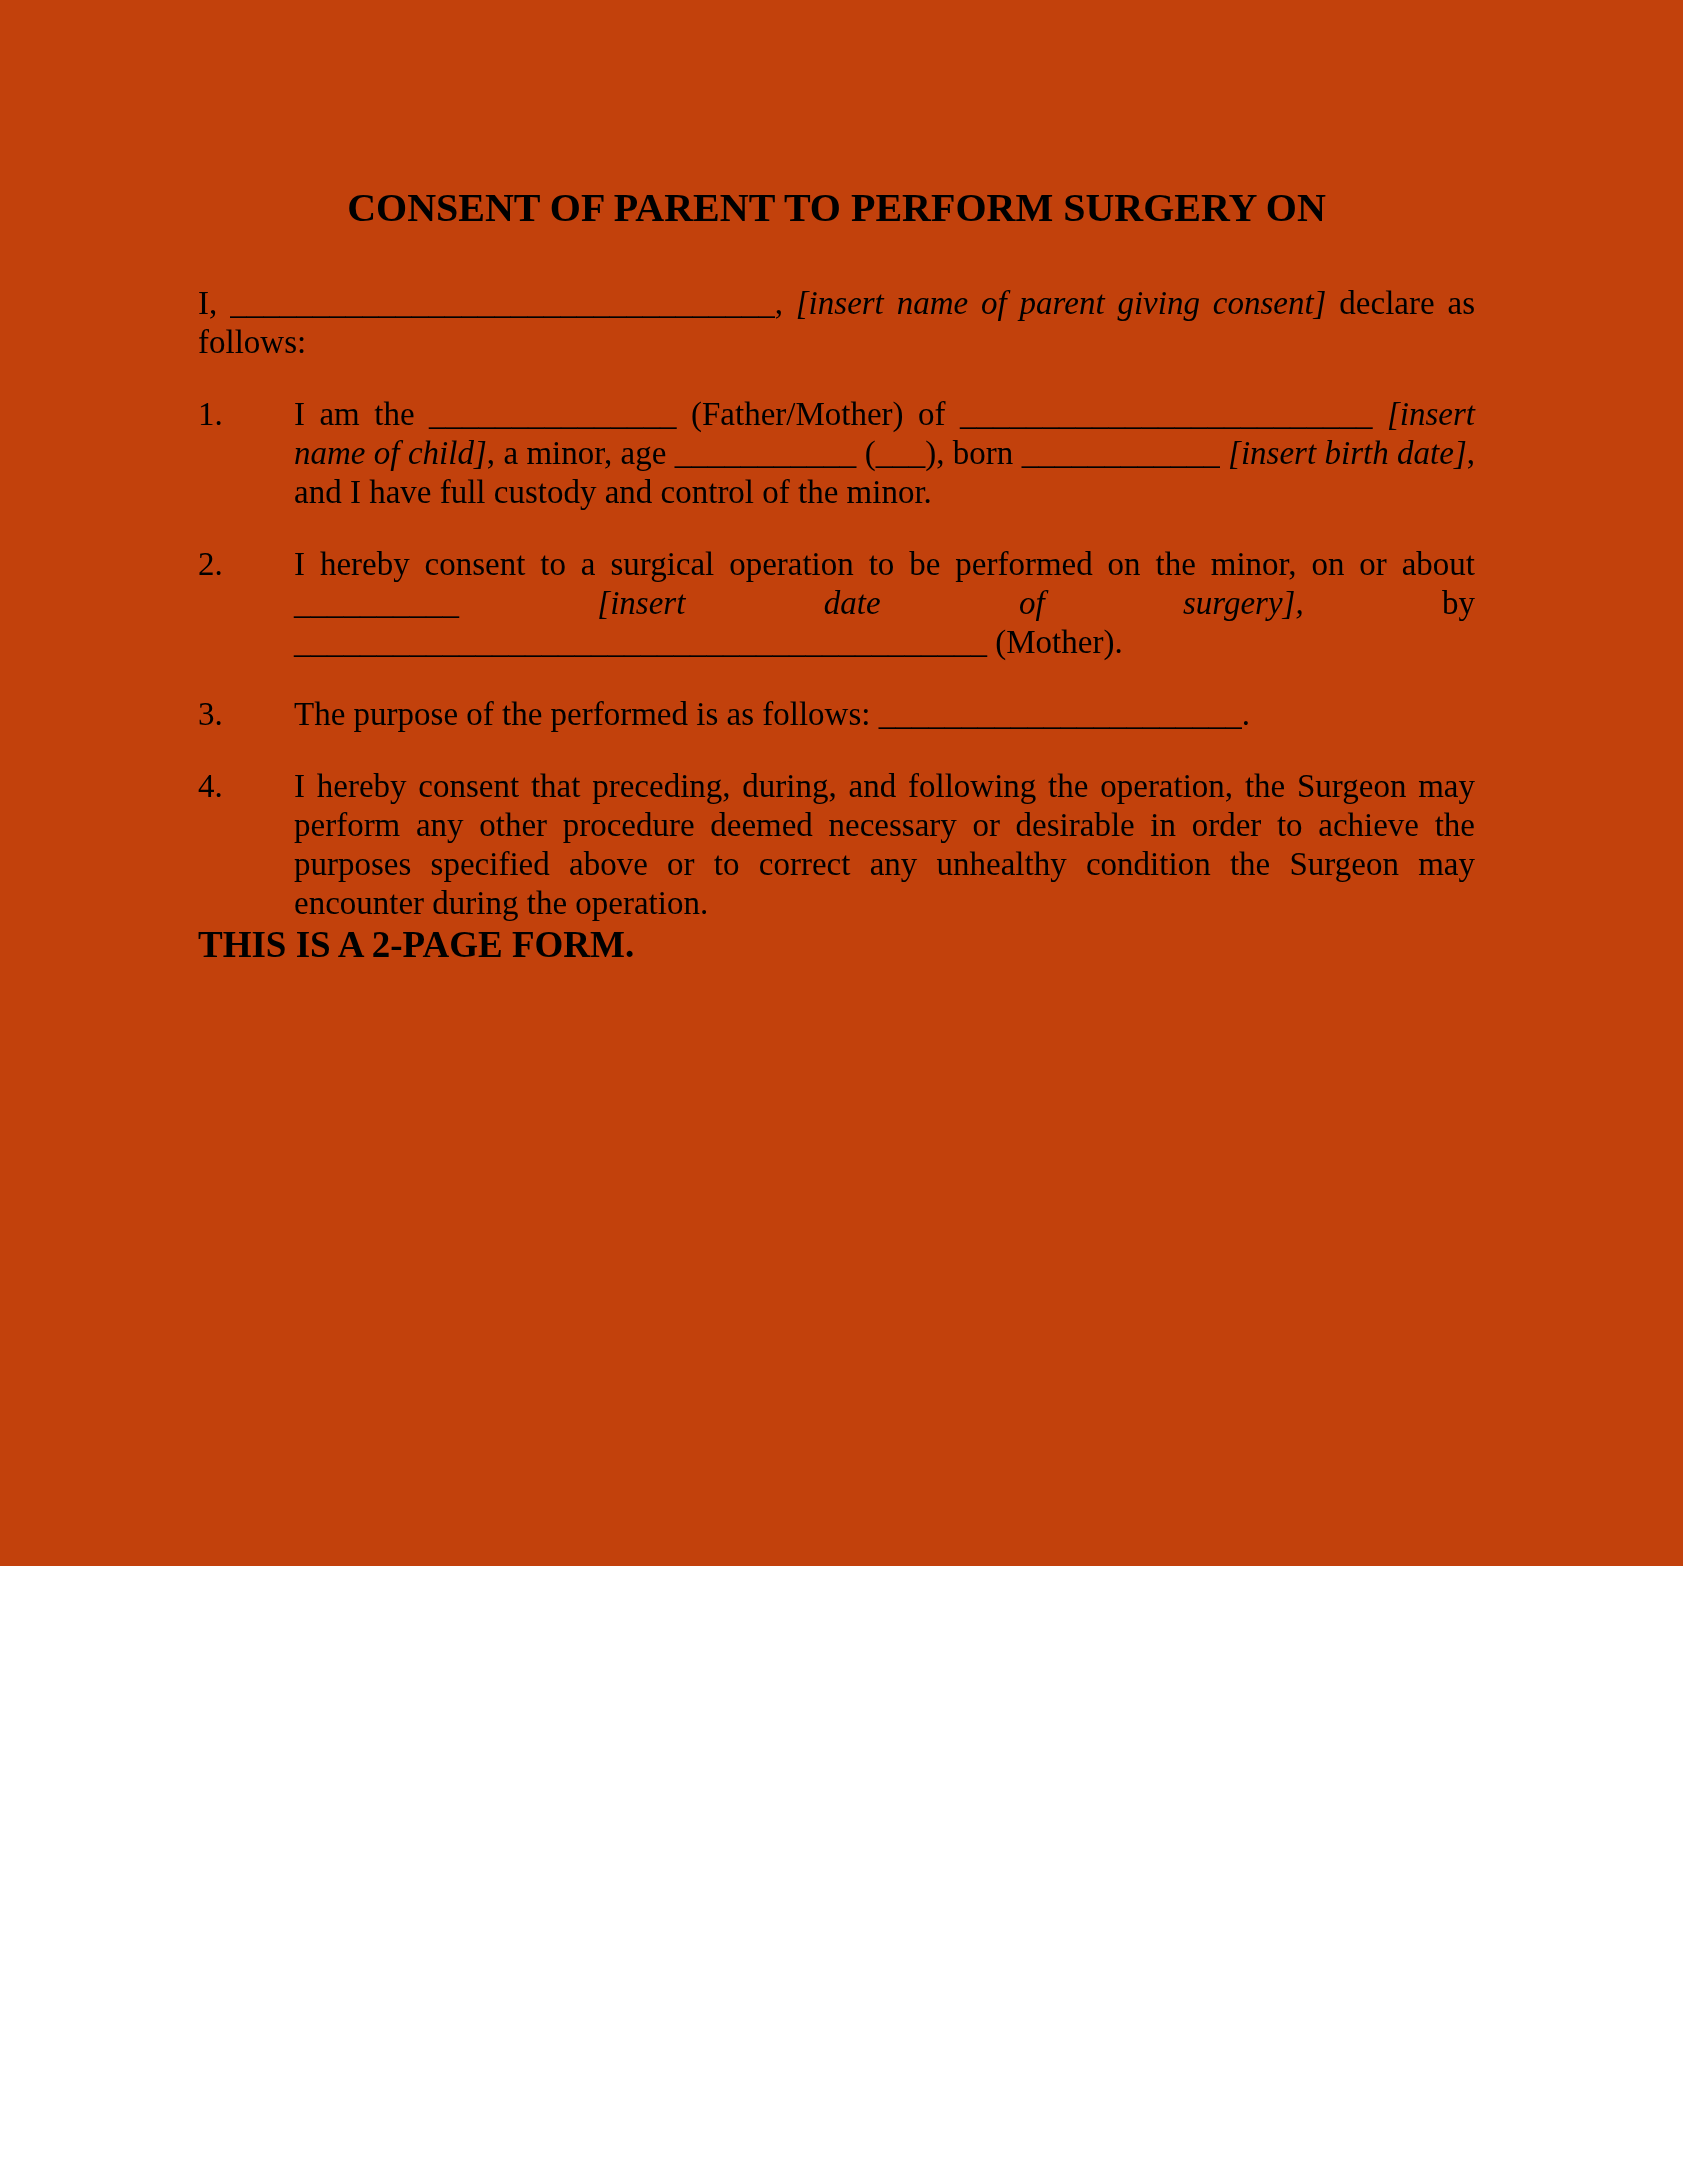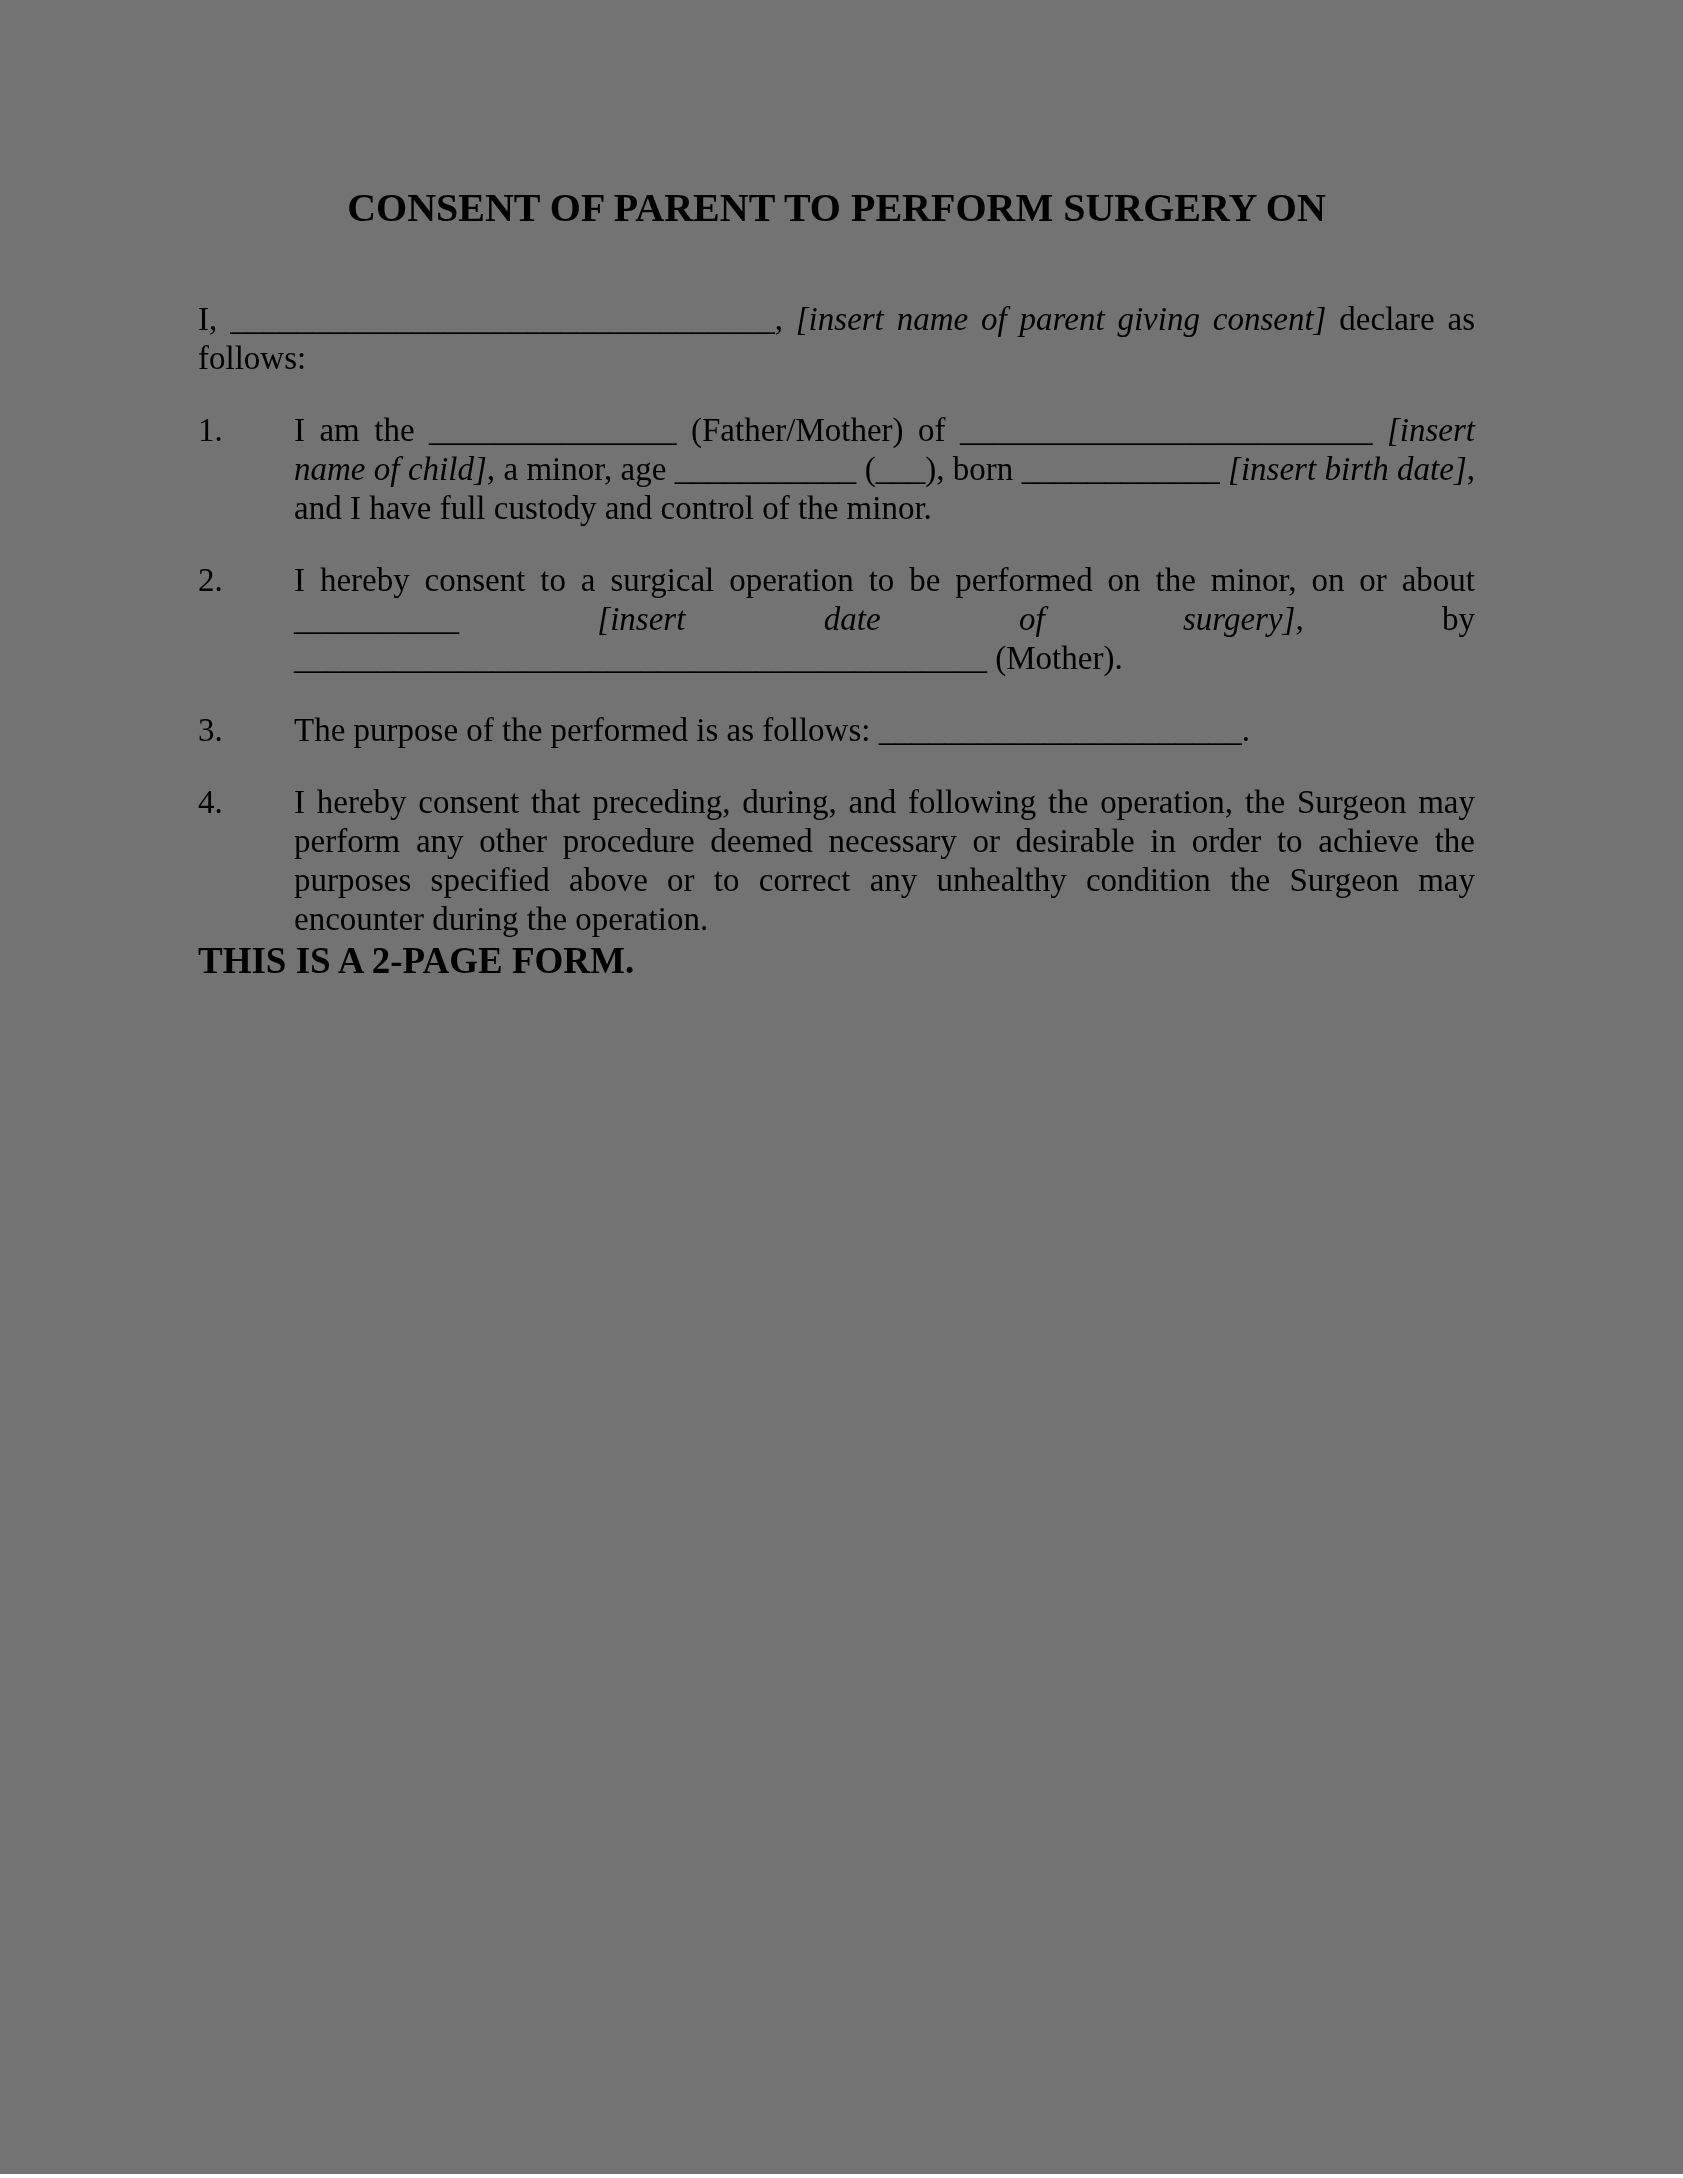--- a/index.html
+++ b/index.html
@@ -6,38 +6,38 @@
   html, body {
     width: 1683px;
     height: 2178px;
     background: #ffffff;
     color: #000000;
     font-family: "Liberation Serif", "DejaVu Serif", serif;
   }
   .page {
     position: relative;
     width: 1683px;
-    height: 2174px;
-    background: #737373;
+    height: 1566px;
+    background: #c2410c;
     overflow: hidden;
   }
   .content {
     position: absolute;
     left: 198px;
     top: 185px;
     width: 1277px;
   }
   .title {
     font-size: 40px;
     line-height: 46px;
     font-weight: bold;
     text-align: center;
   }
   .intro {
-    margin-top: 69px;
+    margin-top: 53px;
     font-size: 33px;
     line-height: 39px;
     text-align: justify;
   }
   .item {
     position: relative;
     margin-top: 33px;
     padding-left: 96px;
     font-size: 33px;
     line-height: 39px;

